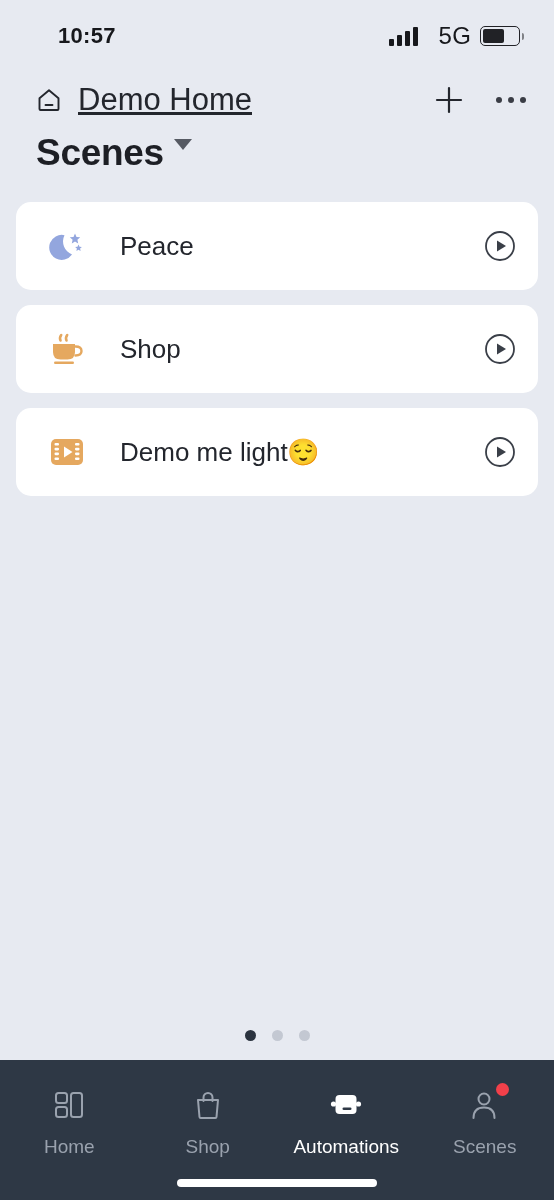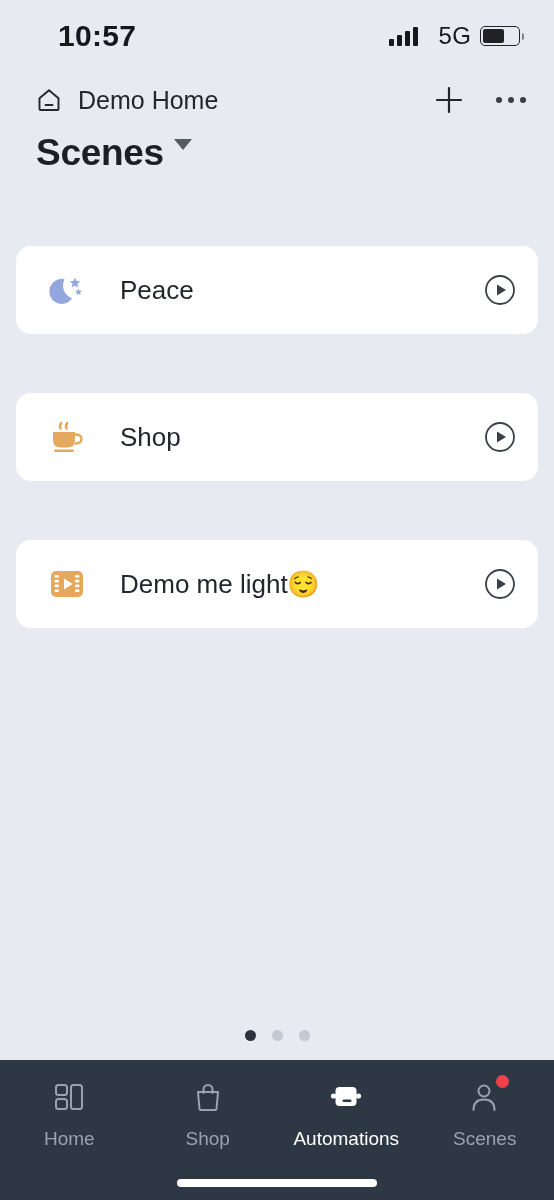--- a/index.html
+++ b/index.html
@@ -19,21 +19,21 @@
 
   
   .statusbar {
     height:72px;
     flex:0 0 72px;
     display:flex; align-items:center;
     justify-content:space-between;
     padding:0 30px 0 58px;
   }
   .status-time {
-    font-size:30px; font-weight:bold;
+    font-size:22px; font-weight:bold;
     color:#17181c; letter-spacing:0.3px;
   }
   .status-right { display:flex; align-items:center; gap:9px; }
   .signal { display:flex; align-items:flex-end; gap:3px; height:19px; }
   .signal i { display:block; width:5px; background:#17181c; border-radius:1px; }
   .signal i:nth-child(1){ height:7px; }
   .signal i:nth-child(2){ height:11px; }
   .signal i:nth-child(3){ height:15px; }
   .signal i:nth-child(4){ height:19px; }
   .net-label { font-size:24px; color:#17181c; letter-spacing:0.2px;margin-left:12px; }
@@ -52,21 +52,21 @@
   }
 
   
   .header {
     flex:0 0 56px;
     display:flex; align-items:center;
     justify-content:space-between;
     padding:0 28px 0 34px;
   }
   .home-group { display:flex; align-items:center; gap:14px; }
-  .home-title { font-size:25px; color:#23262d; }
+  .home-title { font-size:31px; color:#23262d;text-decoration:underline; }
   .header-actions { display:flex; align-items:center; gap:30px; }
   .icon-btn { display:flex; align-items:center; justify-content:center; cursor:pointer; }
   .dots { display:flex; gap:6px; align-items:center; }
   .dots span { width:6px; height:6px; border-radius:50%; background:#3a3d45; display:block; }
 
   
   .section-head {
     flex:0 0 74px;
     display:flex; align-items:flex-start; gap:10px;
     padding:4px 0 0 36px;
@@ -85,21 +85,20 @@
 
   
   .scene-list { padding:0 16px; display:flex; flex-direction:column; gap:15px; }
   .scene-card {
     background:#ffffff;
     border-radius:15px;
     height:88px;
     display:flex; align-items:center;
     padding:0 22px 0 28px;
     cursor:pointer;
-    margin-top:44px;
   }
   .scene-icon { width:46px; height:46px; flex:0 0 46px; display:flex; align-items:center; justify-content:center; }
   .scene-name {
     flex:1;
     font-size:26px; color:#23262d;
     margin-left:30px;
     white-space:nowrap; overflow:hidden;
   }
   .play-btn { width:32px; height:32px; flex:0 0 32px; cursor:pointer; }
 
@@ -113,21 +112,21 @@
   .page-dots span.active { background:#2b333f; }
 
   
   .tabbar {
     flex:0 0 140px;
     background:#2e3845;
     display:flex; flex-direction:column;
   }
   .tabs {
     flex:1;
-    display:flex; align-items:flex-start;
+    display:flex; align-items:center;
     padding-top:16px;
   }
   .tab {
     flex:1;
     display:flex; flex-direction:column;
     align-items:center; gap:10px;
     cursor:pointer;
     position:relative;
   }
   .tab-icon { height:42px; display:flex; align-items:center; justify-content:center; position:relative; }

